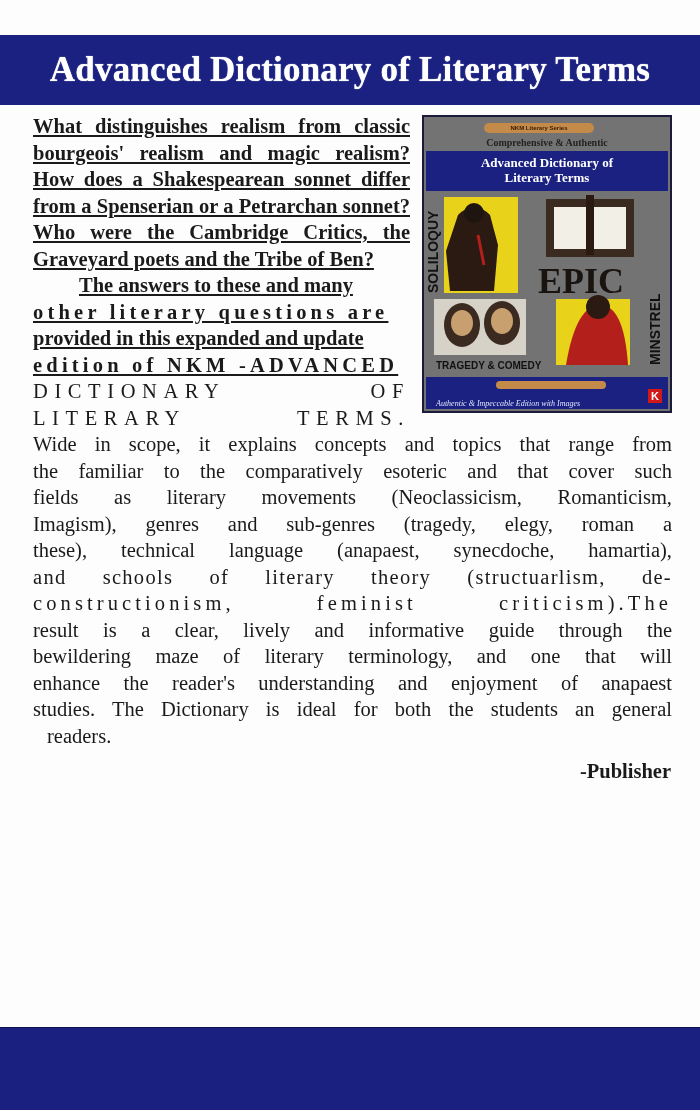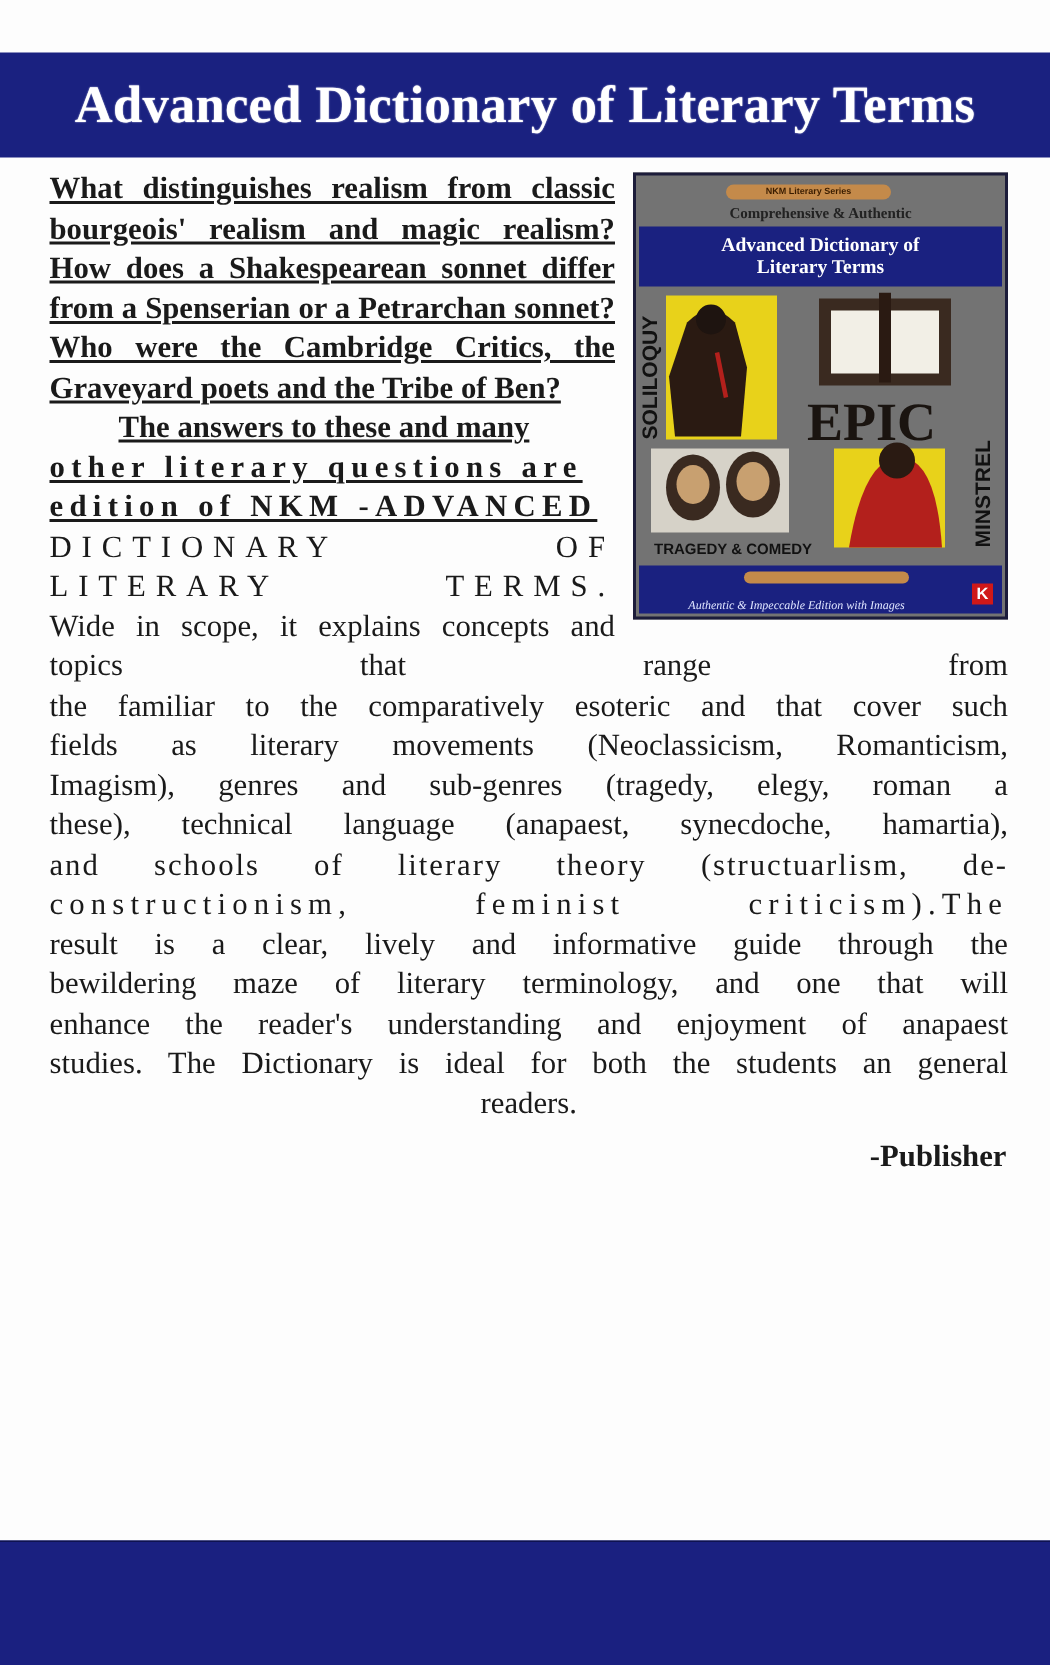--- a/index.html
+++ b/index.html
@@ -52,35 +52,35 @@
   .cover-bottom {
     position: absolute; left: 2px; top: 260px; width: 242px; height: 32px;
     background: #1a2180;
   }
   .cover-edition {
     position: absolute; left: 70px; top: 4px; width: 110px; height: 8px;
     background: #c48a4a; border-radius: 5px;
   }
   .cover-slogan {
     position: absolute; left: 10px; top: 14px; width: 190px;
-    font-style: italic; font-size: 8px; color: #e0e6ff; text-align: center;
+    font-style: italic; font-size: 8px; color: #e0e6ff; text-align: left;
     font-weight: normal;
   }
   .cover-logo {
     position: absolute; right: 6px; top: 12px; width: 14px; height: 14px;
     background: #d01818; color: #fff; font-size: 11px; line-height: 14px;
     text-align: center; font-family: "Liberation Sans", sans-serif; font-weight: bold;
   }
   p { margin: 0; text-align: justify; text-decoration: underline; }
   .p2 { text-indent: 46px; }
   .spaced { letter-spacing: 4.2px; }
   .spaced-caps { letter-spacing: 6.6px; display: block; text-align: justify; text-align-last: justify; }
   .p-rest { font-weight: normal; font-family: "Liberation Serif", serif; }
   .p-rest .line { display: block; text-align: justify; text-align-last: justify; }
-  .p-rest .last { display: block; text-align: center; }
+  .p-rest .last { display: block; text-align: left; margin-left: 14px; }
   .p-rest .wide1 { letter-spacing: 1.3px; }
   .p-rest .wide2 { letter-spacing: 4.1px; }
   .signature {
     position: absolute; right: 29px; top: 760px;
     font-size: 20.5px; font-weight: bold;
   }
   .bottom-band {
     position: absolute; left: 0; top: 1027px; width: 700px; height: 83px;
     background: #1a2080;
     border-top: 1px solid #0e1250;
@@ -126,20 +126,21 @@
     <div class="cover-bottom">
       <div class="cover-edition"></div>
       <div class="cover-slogan">Authentic &amp; Impeccable Edition with Images</div>
       <div class="cover-logo">K</div>
     </div>
   </div>
 
   <p>What distinguishes realism from classic bourgeois' realism and magic realism? How does a Shakespearean sonnet differ from a Spenserian or a Petrarchan sonnet? Who were the Cambridge Critics, the Graveyard poets and the Tribe of Ben?</p>
   <p class="p2">The answers to these and many</p>
   <p class="spaced">other literary questions are</p>
+  <p>provided in this expanded and update</p>
   <p class="spaced">edition of NKM -ADVANCED</p>
 
   <div class="p-rest">
     <span class="line spaced-caps">DICTIONARY OF LITERARY TERMS.</span>
     <span class="line">Wide in scope, it explains concepts and topics that range from</span>
     <span class="line">the familiar to the comparatively esoteric and that cover such</span>
     <span class="line">fields as literary movements (Neoclassicism, Romanticism,</span>
     <span class="line">Imagism), genres and sub-genres (tragedy, elegy, roman a</span>
     <span class="line">these), technical language (anapaest, synecdoche, hamartia),</span>
     <span class="line wide1">and schools of literary theory (structuarlism, de-</span>

